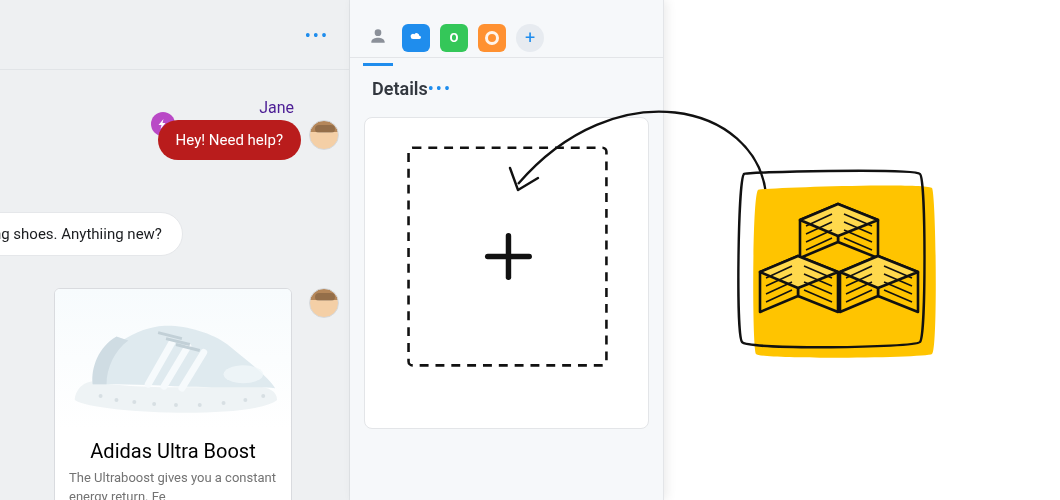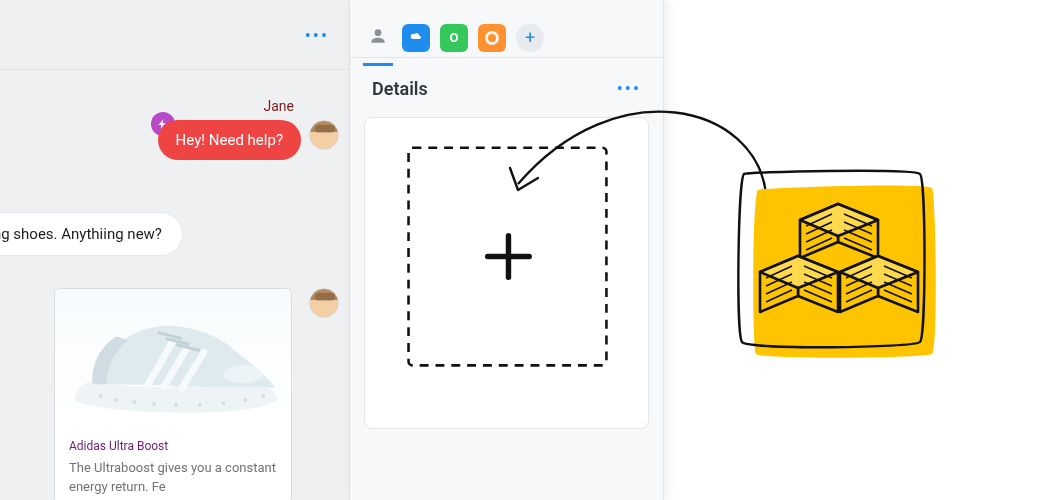--- a/index.html
+++ b/index.html
@@ -32,28 +32,28 @@
       transform: translateY(-50%);
       color: #1f8ded;
       font-size: 18px;
       letter-spacing: 2px;
       cursor: pointer;
     }
     .sender-name {
       position: absolute;
       right: 55px;
       top: 98px;
-      font-size: 14px;
-      color: #7f1d1d;
+      font-size: 16px;
+      color: #4c1d95;
     }
     .bubble-out {
       position: absolute;
       top: 120px;
       right: 48px;
-      background: #ef4444;
+      background: #b91c1c;
       color: #fff;
       padding: 11px 18px;
       border-radius: 22px;
       font-size: 15px;
     }
     .bolt-badge {
       position: absolute;
       top: 112px;
       right: 174px;
       width: 24px;
@@ -115,21 +115,21 @@
       border: 1px solid #d9dbdf;
       border-radius: 6px;
       overflow: hidden;
     }
     .shoe-area {
       height: 140px;
       background: linear-gradient(180deg, #f7fbfd 0%, #ffffff 100%);
       position: relative;
     }
     .card-body { padding: 10px 14px 6px 14px; }
-    .card-title { font-size: 12px; color: #701a75; margin-bottom: 6px; }
+    .card-title { font-size: 20px; color: #000000; margin-bottom: 6px; text-align: center; }
     .card-desc { font-size: 13px; color: #737373; line-height: 1.45; }
 
     
     .shoe-area svg { position:absolute; inset:0; }
 
     .details-col {
       position: absolute;
       left: 350px;
       top: 0;
       width: 314px;
@@ -170,21 +170,20 @@
     .tab-cloud { background: #1f8ded; color: #fff; font-size: 10px; }
     .tab-cloud svg { width:16px; height:16px; fill:#fff;}
     .tab-green { background: #34c759; color: #fff; font-weight: 700; font-size: 13px; }
     .tab-orange { background: #ff9131; }
     .tab-orange .ring { width: 14px; height: 14px; border: 3px solid rgba(255,255,255,0.9); border-radius: 50%; }
     .tab-plus { background: #e7ebf0; color: #1f8ded; font-size: 18px; font-weight: 400; border-radius: 50%; }
 
     .details-header {
       display: flex;
       align-items: center;
-      justify-content: space-between;
       padding: 20px 22px 14px 22px;
     }
     .details-title {
       font-size: 18px;
       font-weight: 650;
       color: #32373e;
     }
     .details-dots { color: #1f8ded; font-size: 18px; letter-spacing: 2px; cursor: pointer; }
 
     .drop-card {

